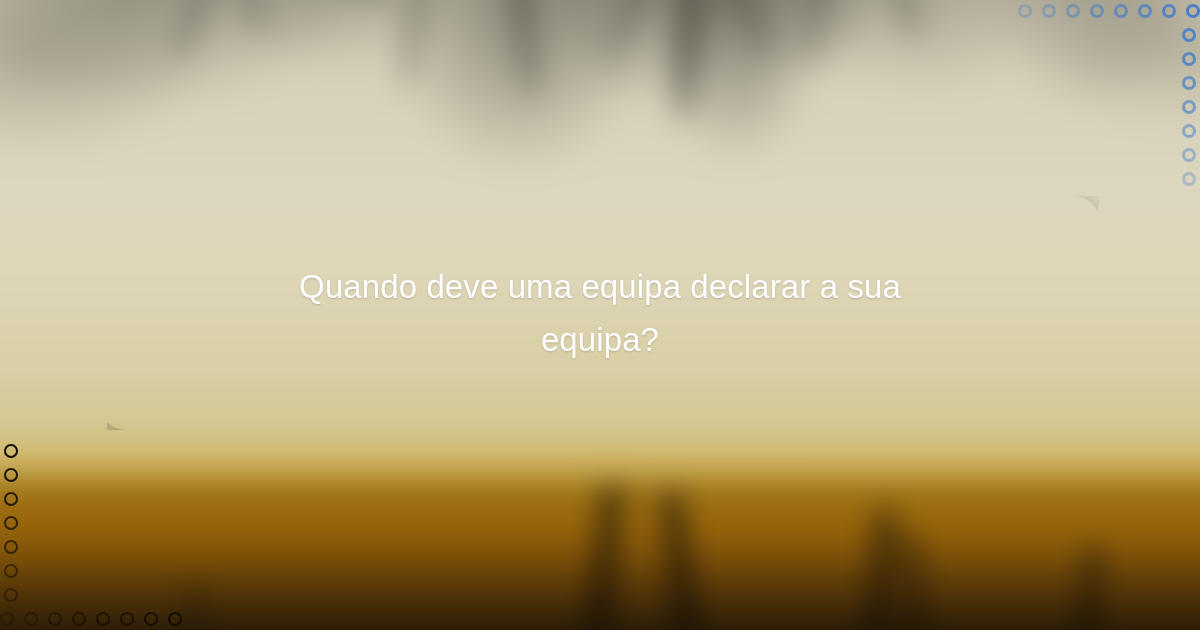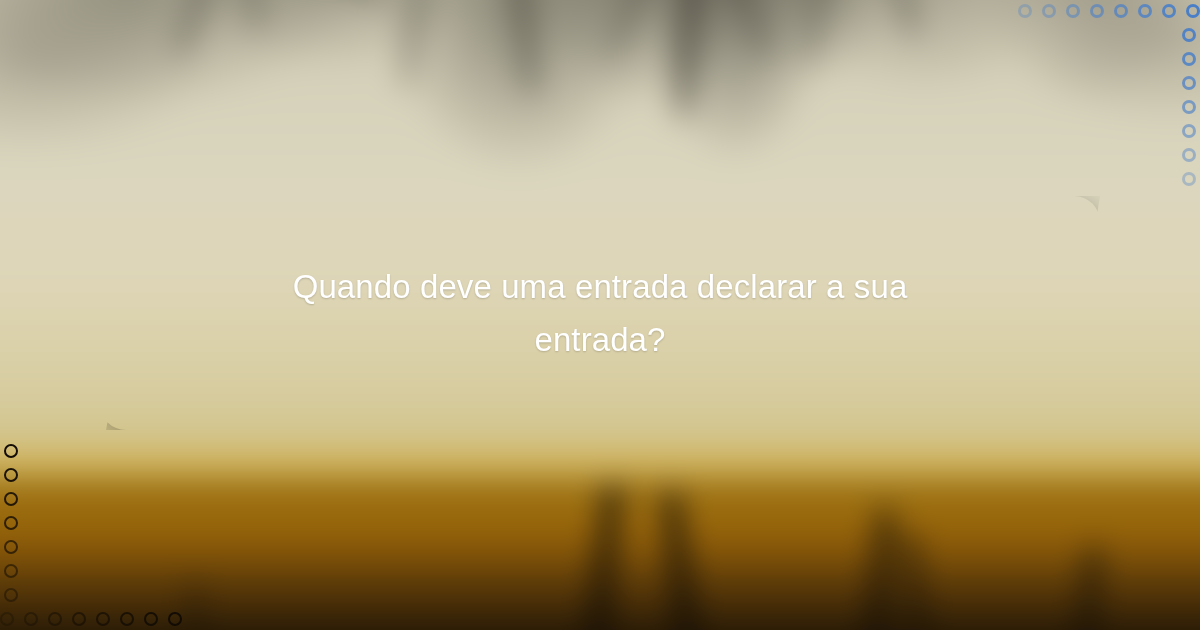--- a/index.html
+++ b/index.html
@@ -205,16 +205,16 @@
       <div class="ring dark" style="border-color: rgb(18, 12, 4); opacity: 0.45; left: 4px; bottom: 28px;"></div>
       <div class="ring dark" style="border-color: rgb(18, 12, 4); opacity: 0.56; left: 4px; bottom: 52px;"></div>
       <div class="ring dark" style="border-color: rgb(18, 12, 4); opacity: 0.67; left: 4px; bottom: 76px;"></div>
       <div class="ring dark" style="border-color: rgb(18, 12, 4); opacity: 0.78; left: 4px; bottom: 100px;"></div>
       <div class="ring dark" style="border-color: rgb(18, 12, 4); opacity: 0.88; left: 4px; bottom: 124px;"></div>
       <div class="ring dark" style="border-color: rgb(18, 12, 4); opacity: 0.95; left: 4px; bottom: 148px;"></div>
       <div class="ring dark" style="border-color: rgb(18, 12, 4); opacity: 1; left: 4px; bottom: 172px;"></div>
     </div>
 
   <div class="title-card">
-    <div class="title-text">Quando deve uma entrada declarar a sua entrada?</div>
+    <div class="title-text">Quando deve uma equipa declarar a sua equipa?</div>
   </div>
 
 </div>
 
 </body></html>

